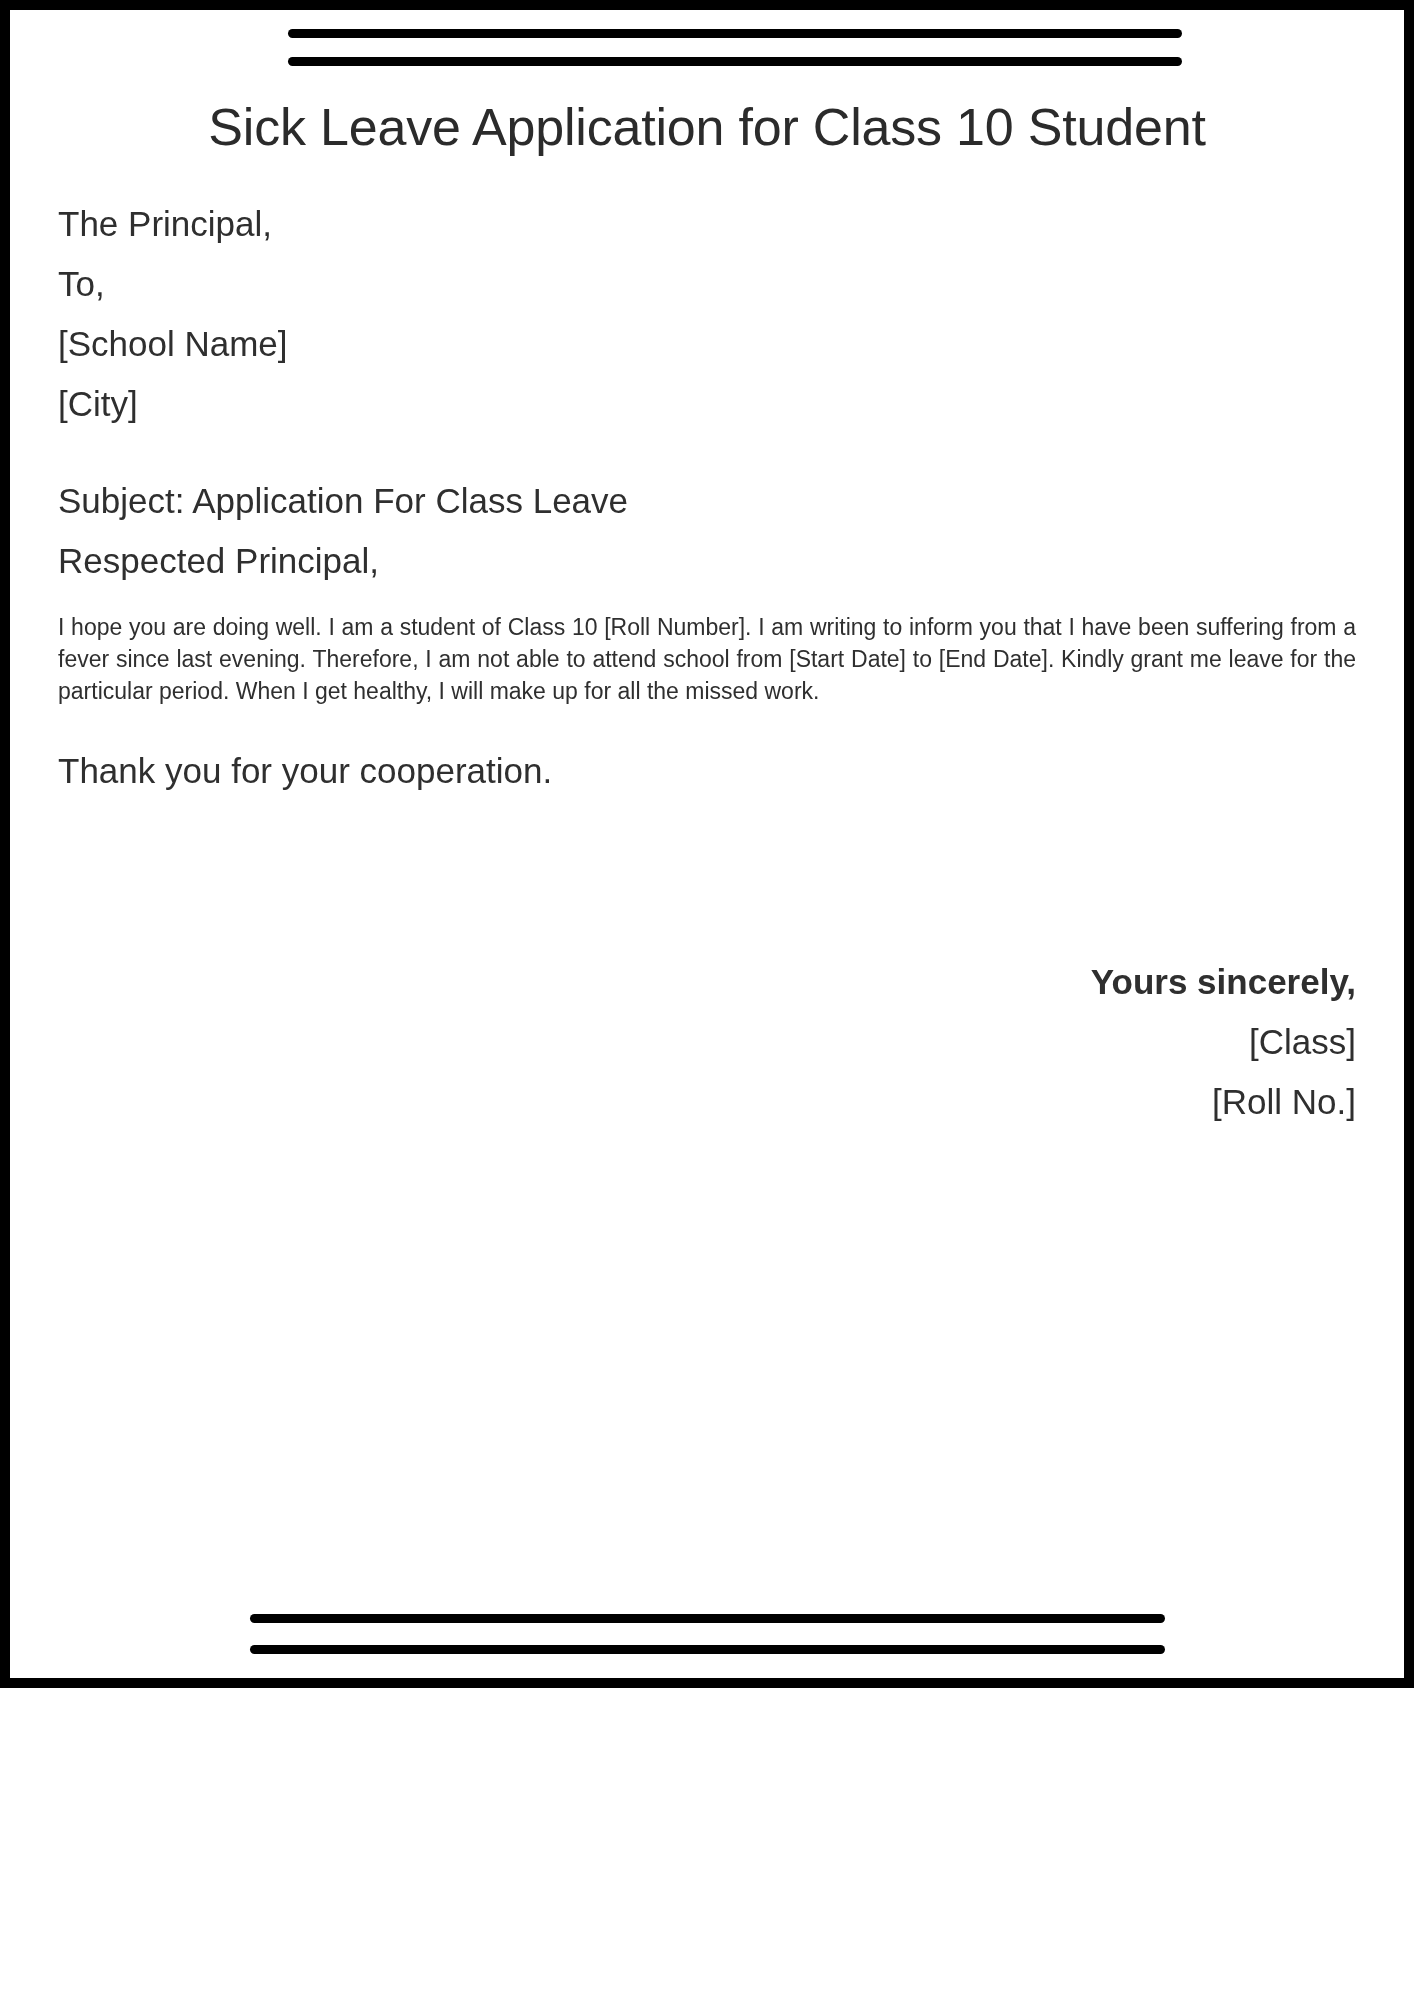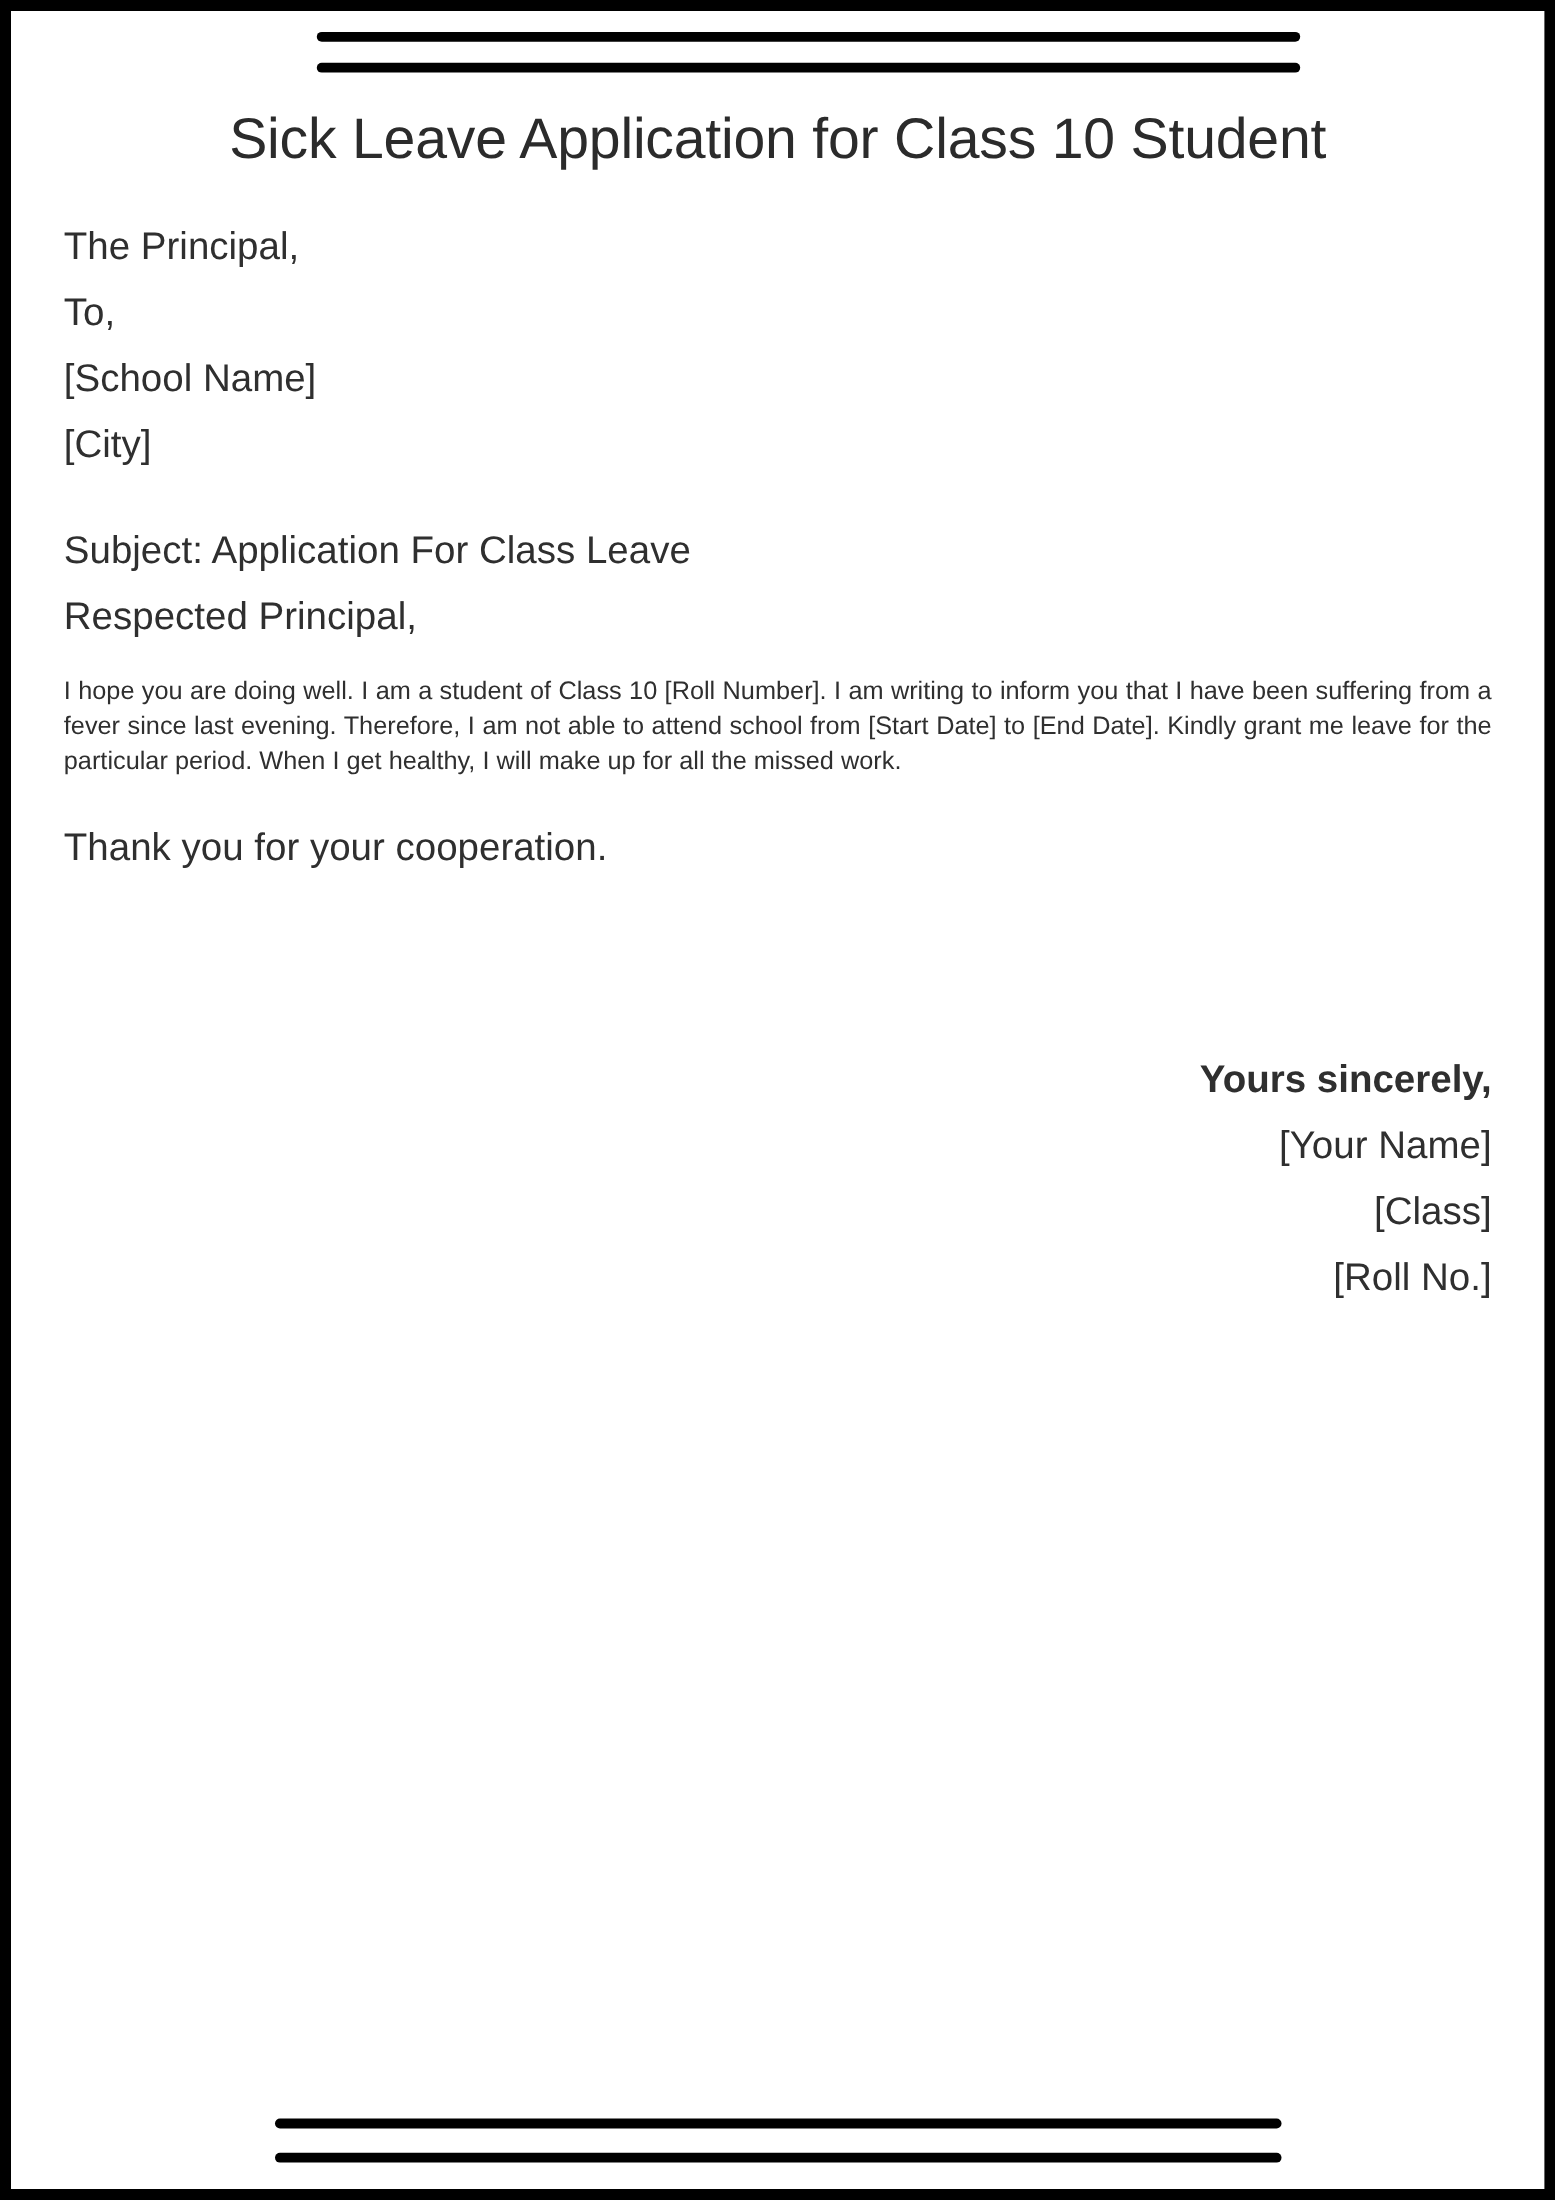--- a/index.html
+++ b/index.html
@@ -8,21 +8,21 @@
     padding: 0;
     background: #ffffff;
   }
   body {
     font-family: "Liberation Sans", sans-serif;
   }
 
   .page {
     position: relative;
     width: 1414px;
-    height: 2000px;
+    height: 1688px;
     box-sizing: border-box;
     background: #ffffff;
     border: 10px solid #000000;
     overflow: hidden;
   }
 
   .page-inner {
     position: relative;
     width: 100%;
     height: 100%;
@@ -174,21 +174,20 @@
       <p class="body-paragraph">I hope you are doing well. I am a student of Class 10 [Roll Number]. I am writing to inform you that I have been suffering from a fever since last evening. Therefore, I am not able to attend school from [Start Date] to [End Date]. Kindly grant me leave for the particular period. When I get healthy, I will make up for all the missed work.</p>
 
       <div class="spacer-lg"></div>
 
       <p class="closing-line">Thank you for your cooperation.</p>
 
       <div class="spacer-xl"></div>
 
       <div class="signature-block">
         <p class="sig-line bold">Yours sincerely,</p>
-        <p class="sig-line">[Your Name]</p>
         <p class="sig-line">[Class]</p>
         <p class="sig-line">[Roll No.]</p>
       </div>
 
     </div>
 
     <div class="bottom-anchor">
       <div class="rule-group bottom">
         <div class="rule"></div>
         <div class="rule"></div>

